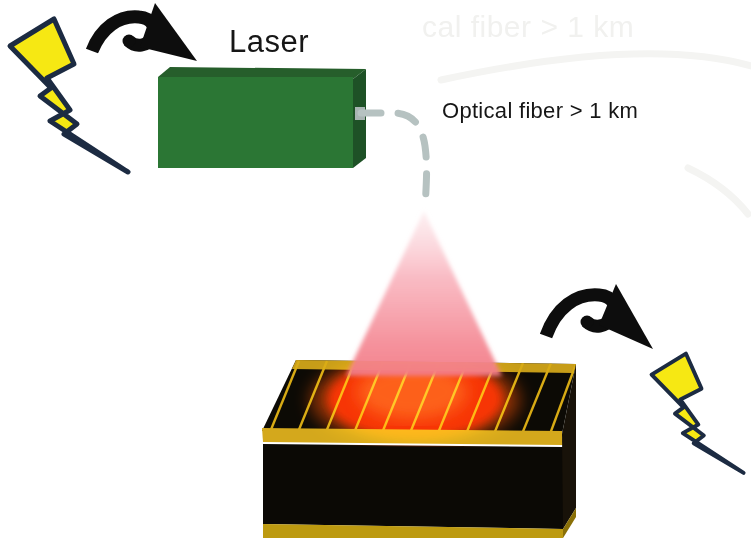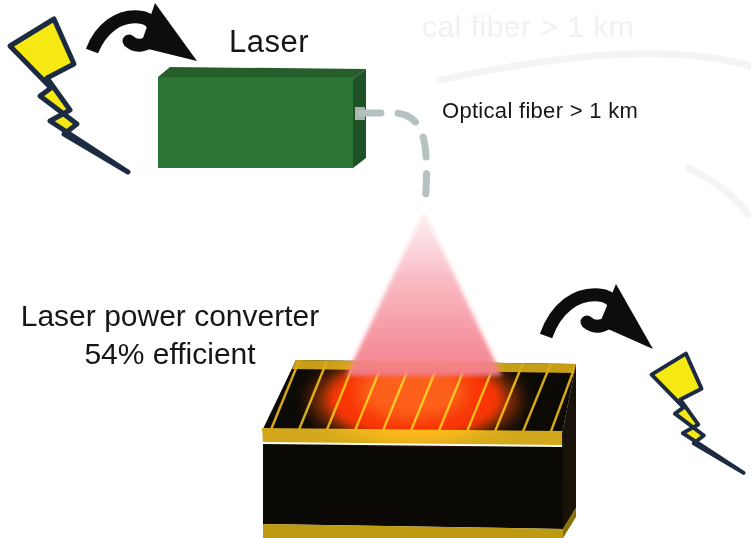--- a/index.html
+++ b/index.html
@@ -111,18 +111,14 @@
       <path class="arrow-fill" d="M 616,284 L 653,349 L 599,325 Z" fill="#0d0d0d"></path>
     </g>
 
     <path class="bolt bolt-small" transform="translate(650,352) scale(0.78) translate(-8,-17)" d="M 10,46 L 54,19 L 74,64 L 47,78 L 70,110 L 50,121 L 128,172
              L 64,134 L 77,124 L 40,96 L 51,88 Z" fill="#f6e813"></path>
   </svg>
 
   <div class="label ghost-label">cal fiber &gt; 1 km</div>
   <div class="label laser-label">Laser</div>
   <div class="label fiber-label">Optical fiber &gt; 1 km</div>
-  <div class="label converter-label">
-    <div>Laser power converter</div>
-    <div>54% efficient</div>
-  </div>
 
 </div>
 
 </body></html>

